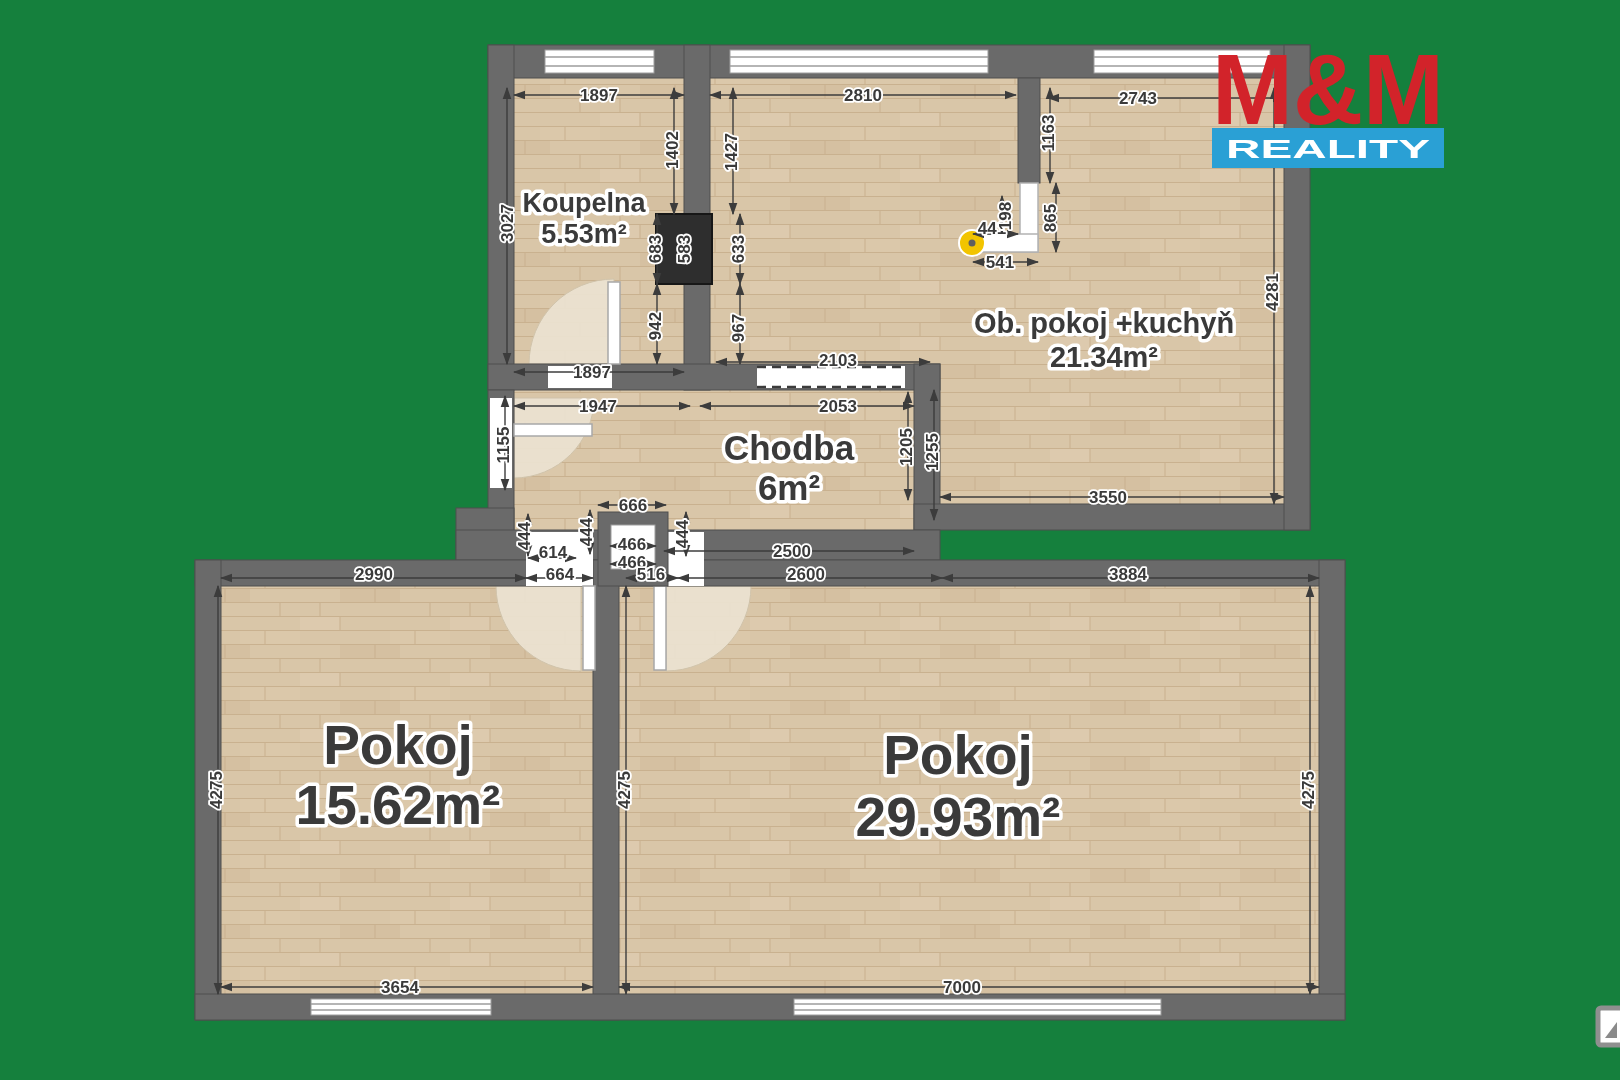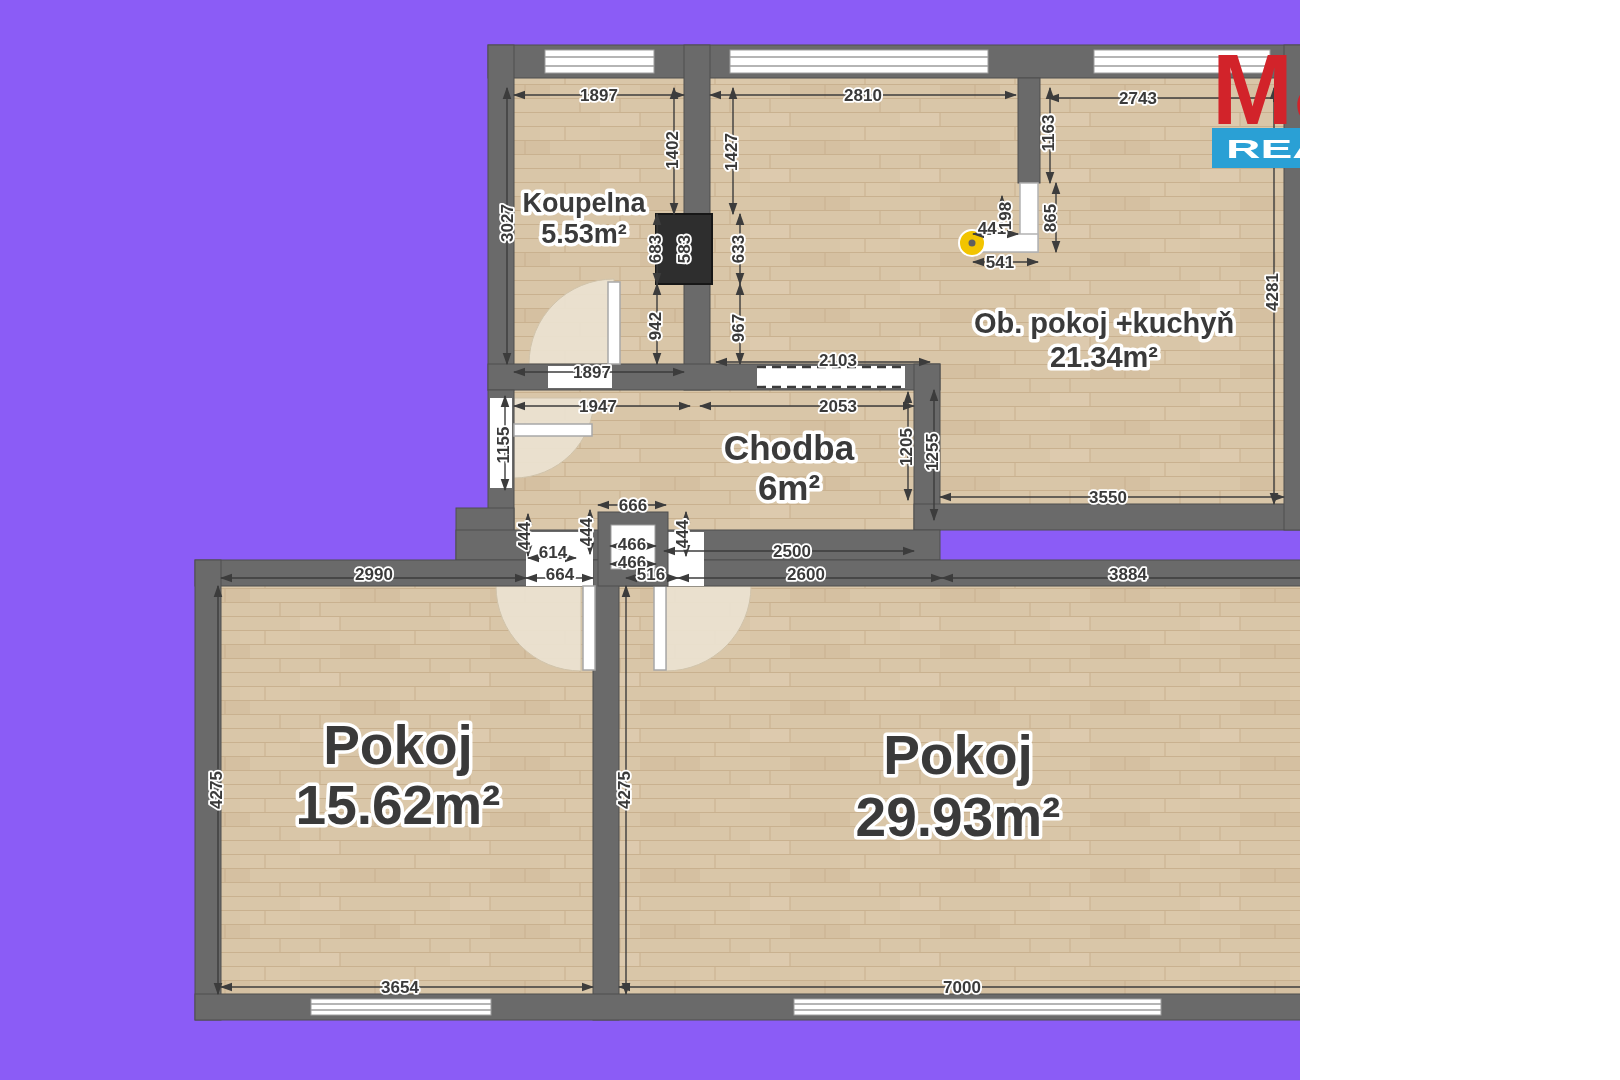--- a/index.html
+++ b/index.html
@@ -1,16 +1,16 @@
 <!DOCTYPE html>
 <html><head>
 <meta charset="utf-8">
 <style>
   html,body { margin:0; padding:0; background:#ffffff; }
-  .stage { position:relative; width:1300px; height:1080px; background:#8b5cf6; overflow:hidden;
+  .stage { position:relative; width:1620px; height:1080px; background:#15803d; overflow:hidden;
            font-family:"Liberation Sans", sans-serif; }
   svg { display:block; }
   .dim  { font-family:"Liberation Sans", sans-serif; font-weight:bold; font-size:17px;
           fill:#3a3a3a; stroke:#ffffff; stroke-width:3.6px; paint-order:stroke;
           stroke-linejoin:round; text-anchor:middle; }
   .rname{ font-family:"Liberation Sans", sans-serif; font-weight:bold;
           fill:#3a3a3a; stroke:#ffffff; stroke-width:7px; paint-order:stroke;
           stroke-linejoin:round; text-anchor:middle; }
   .dline{ stroke:#3c3c3c; stroke-width:1.4; }
   .wall { fill:#6a6a6a; stroke:#4f4f4f; stroke-width:1; }

